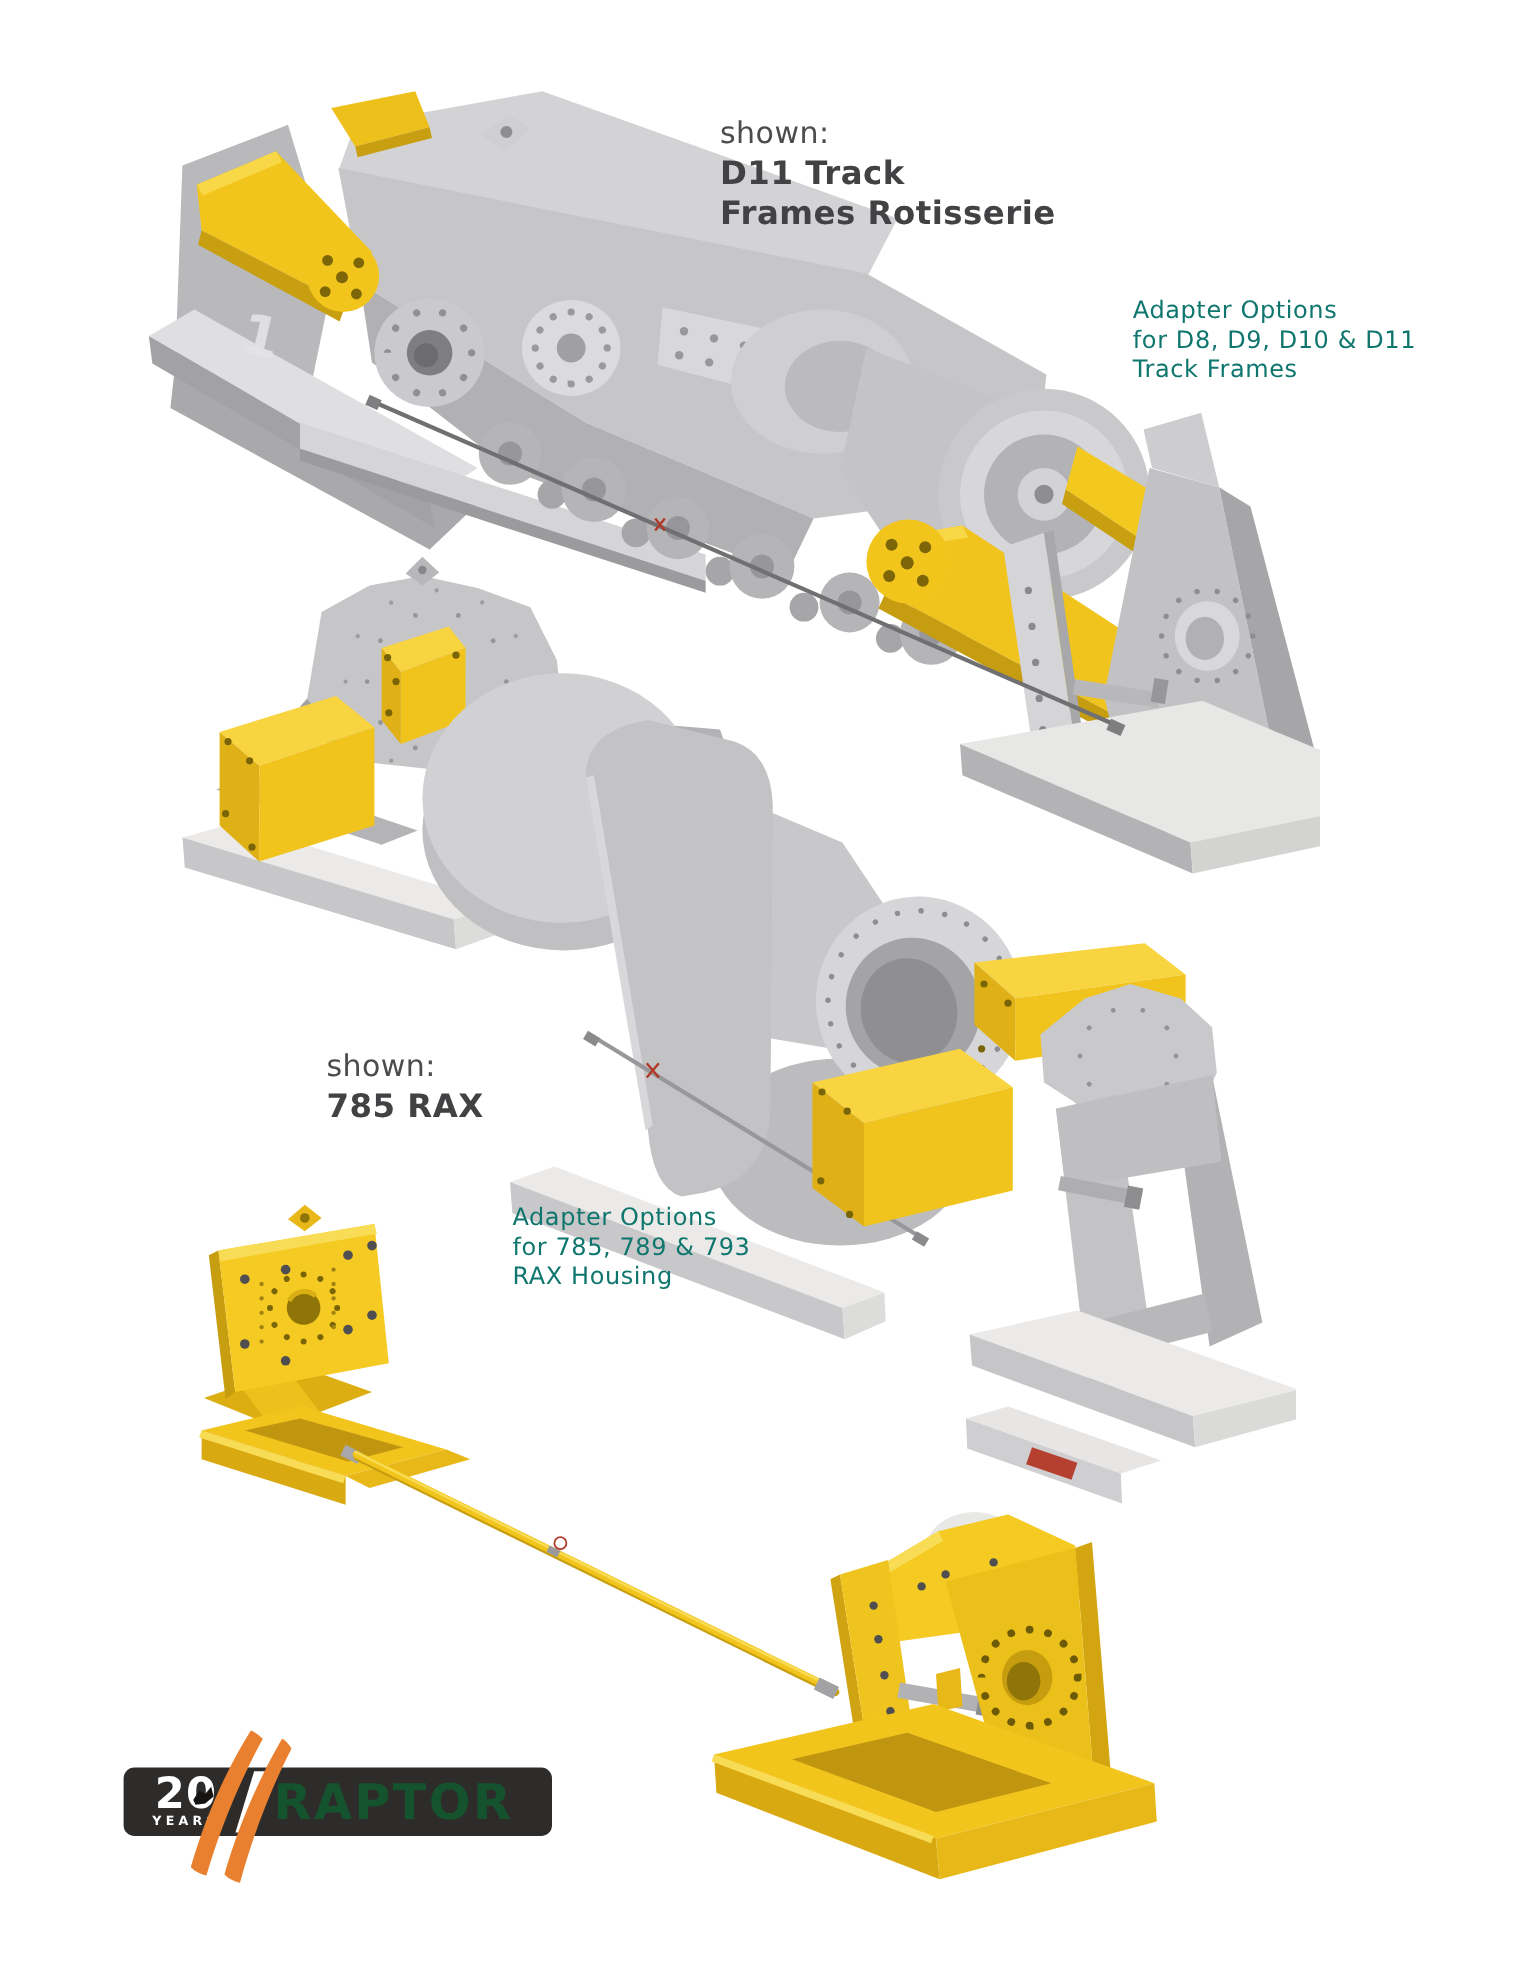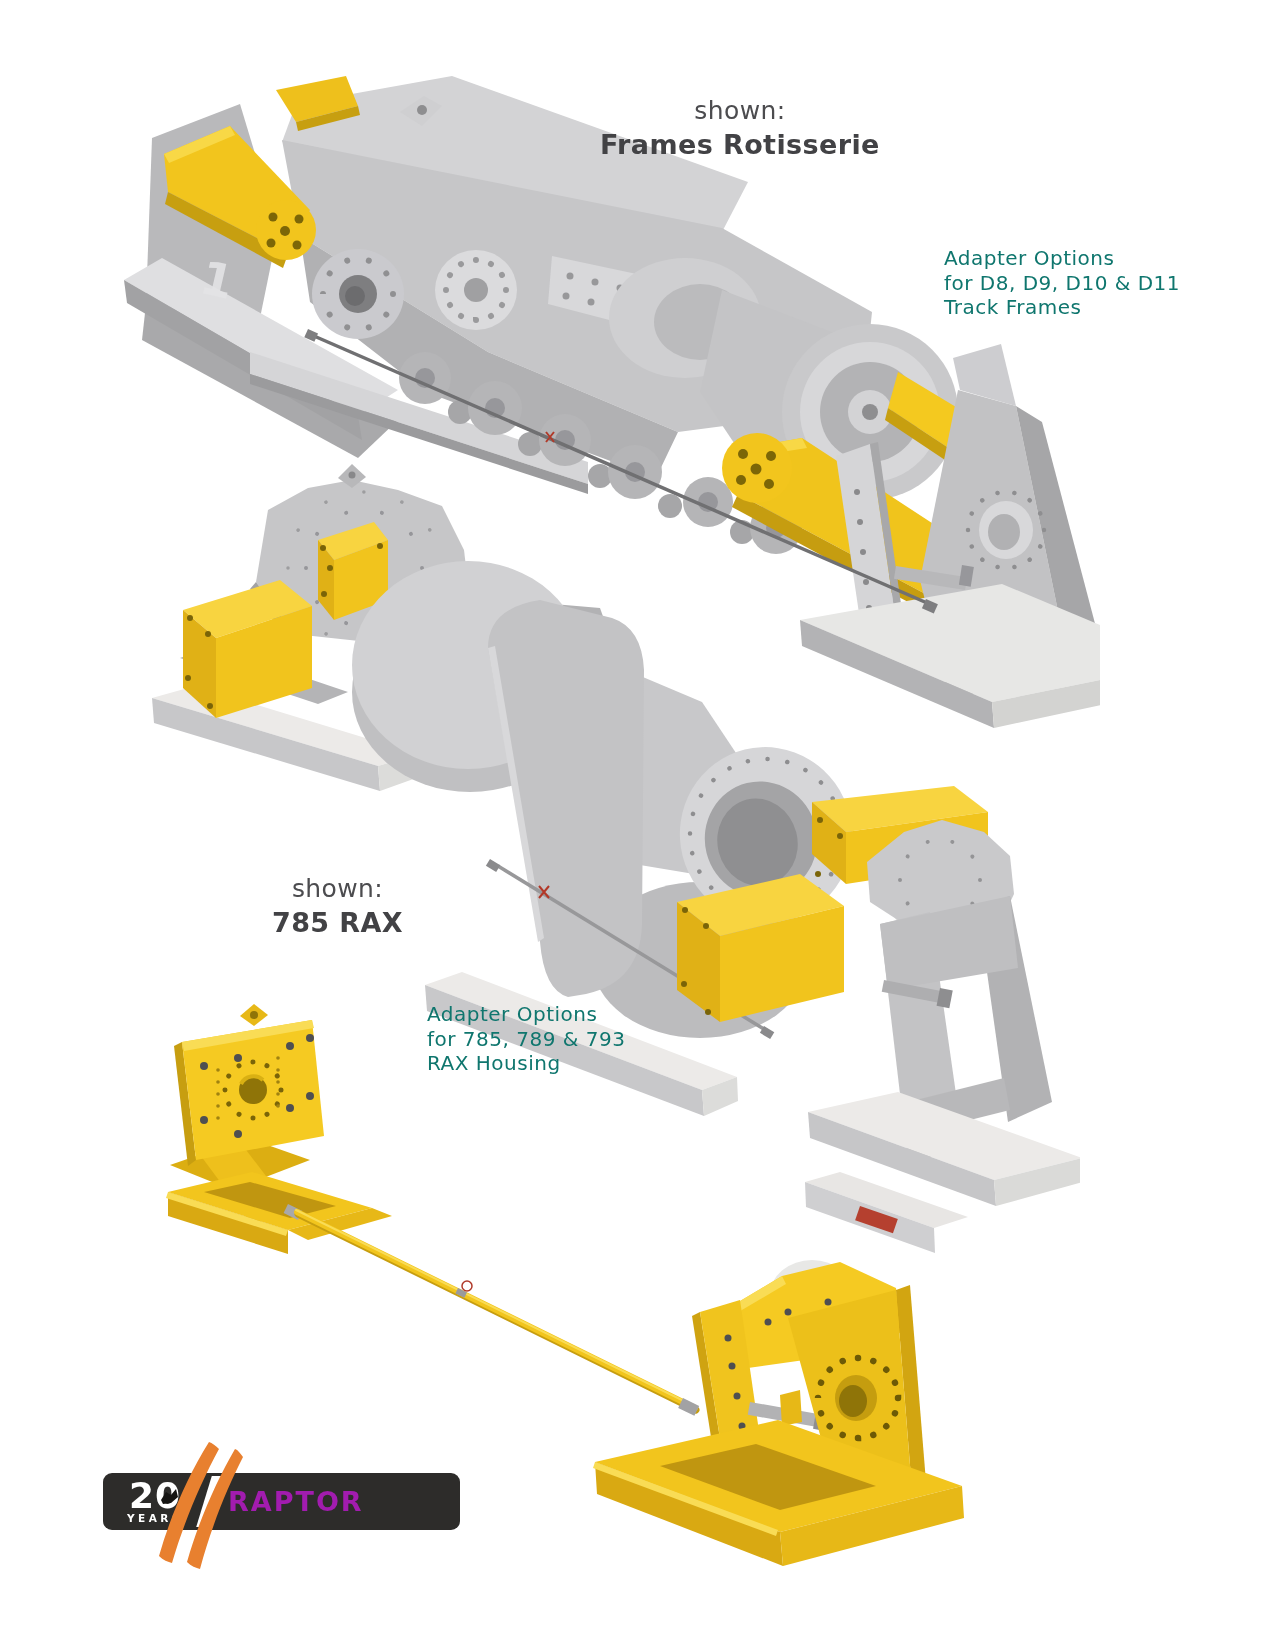--- a/index.html
+++ b/index.html
@@ -3,42 +3,42 @@
 <meta charset="utf-8">
 <style>
   html,body { margin:0; padding:0; background:#ffffff; }
   .page {
     position:relative; width:1280px; height:1645px; overflow:hidden;
     background:var(--page-bg,#ffffff);
     font-family:"DejaVu Sans","Liberation Sans",sans-serif;
     color:var(--text-dark,#454548);
   }
   .fig { position:absolute; }
-  .caption { position:absolute; letter-spacing:0.4px;text-align:center; }
+  .caption { position:absolute; letter-spacing:0.4px; }
   .shown-label   { font-size:25px; line-height:34px; font-weight:400; color:#4c4c4f; }
   .caption-title { font-size:27px; line-height:34px; font-weight:700; color:#424245; }
   .adapter-note  { position:absolute; font-size:20px; line-height:24.5px; font-weight:400;
                    color:#0f766e; letter-spacing:0.5px; }
   .caption-d11 { left:600px; top:94px; }
   .note-d11    { left:944px; top:246px; }
   .caption-rax { left:272px; top:872px; }
   .note-rax    { left:427px; top:1002px; }
 
   
   .logo { position:absolute; left:103px; top:1440px; width:380px; height:140px; }
   .logo-box { position:absolute; left:0; top:33px; width:357px; height:57px;
               background:var(--logo-bg,#2d2c2a); border-radius:9px; }
   .logo-years { position:absolute; left:12px; top:39px; width:80px; text-align:center;
                 color:#ffffff; z-index:2; }
   .logo-20 { display:block; font-size:36px; font-weight:700; line-height:33px; letter-spacing:1px; }
   .logo-years-label { display:block; font-size:10.5px; font-weight:700; letter-spacing:3.5px; line-height:13px; }
   .logo-slash { position:absolute; left:101px; top:36px; width:13px; height:51px;
                 background:#ffffff; transform:skewX(-17deg); z-index:2; }
   .logo-brand { position:absolute; left:125px; top:33px; height:57px; line-height:58px;
-                color:#a21caf; font-size:27px; font-weight:700; letter-spacing:2px; z-index:2; }
+                color:#14532d; font-size:41px; font-weight:700; letter-spacing:2px; z-index:2; }
   .logo-claws { position:absolute; left:46px; top:0; z-index:3; }
 </style>
 </head>
 <body>
 
 <div class="page">
 
   <svg class="fig" style="left:100px; top:60px;" width="1000" height="700" viewBox="0 0 1000 700">
 
     <g>
@@ -332,20 +332,21 @@
       <polygon points="455,492 640,562 822,516 638,450" fill="#f2c51d"></polygon>
       <polygon points="520,496 640,540 736,516 616,474" fill="#c09610"></polygon>
       <polygon points="455,492 640,562 643,596 457,524" fill="#d9a912"></polygon>
       <polygon points="640,562 822,516 824,548 643,596" fill="#e7b817"></polygon>
       <polygon points="455,492 638,560 636,566 453,498" fill="#f9dc55"></polygon>
     </g>
   </svg>
 
   <div class="caption caption-d11">
     <div class="shown-label">shown:</div>
+    <div class="caption-title">D11 Track</div>
     <div class="caption-title">Frames Rotisserie</div>
   </div>
 
   <div class="adapter-note note-d11">
     <div>Adapter Options</div>
     <div>for D8, D9, D10 &amp; D11</div>
     <div>Track Frames</div>
   </div>
 
   <div class="caption caption-rax">

